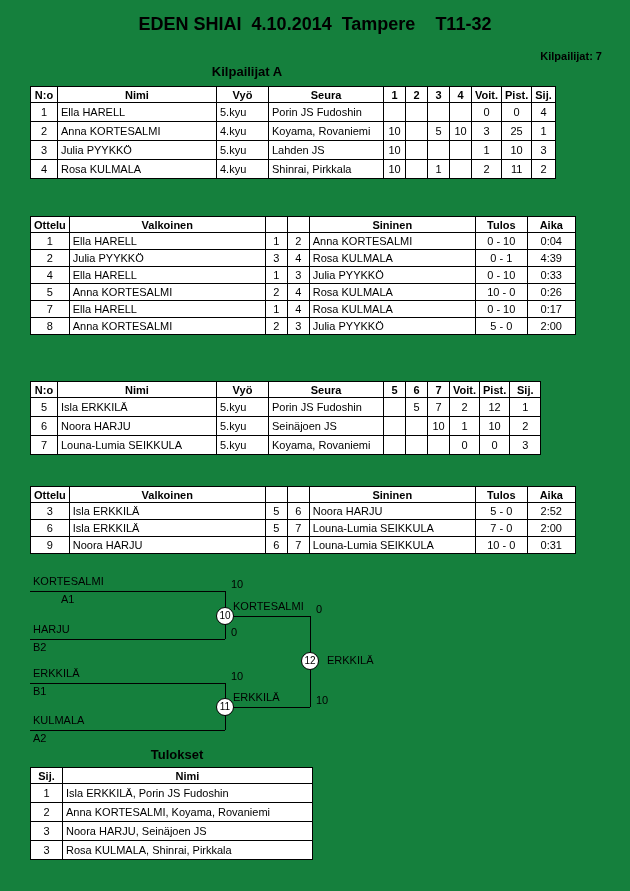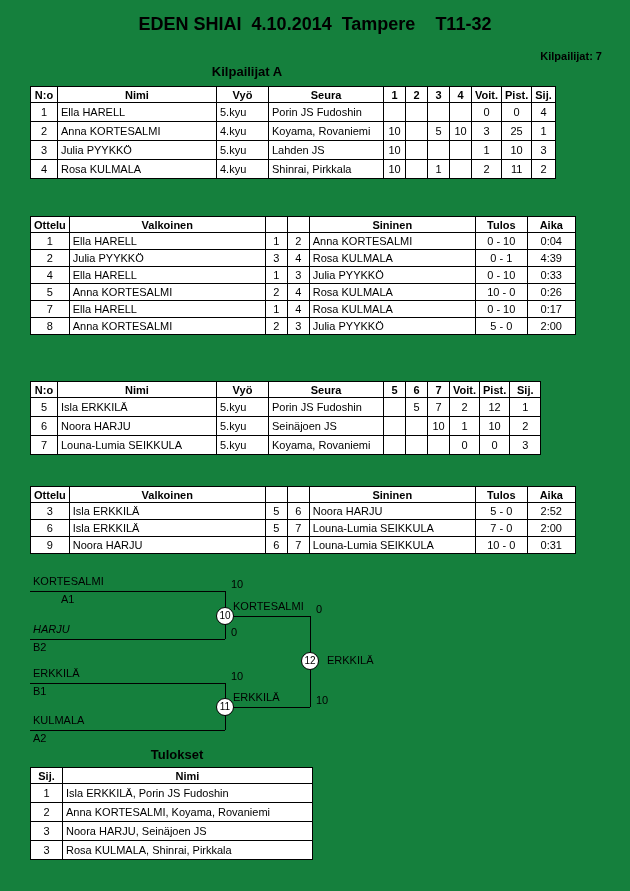--- a/index.html
+++ b/index.html
@@ -321,21 +321,21 @@
       </tr>
       </tbody>
   </table>
 
   <div class="bracket">
 
     <div class="bk-label" style="left:33px; top:5px;">KORTESALMI</div>
     <div class="bk-hline" style="left:30px; top:21px; width:195px;"></div>
     <div class="bk-label" style="left:25px; top:23px;margin-left:36px;">A1</div>
     <div class="bk-label" style="left:231px; top:8px;">10</div>
-    <div class="bk-label" style="left:33px; top:53px;font-style:italic;">HARJU</div>
+    <div class="bk-label" style="left:33px; top:53px;">HARJU</div>
     <div class="bk-hline" style="left:30px; top:69px; width:195px;"></div>
     <div class="bk-label" style="left:33px; top:71px;">B2</div>
     <div class="bk-label" style="left:231px; top:56px;">0</div>
     <div class="bk-vline" style="left:225px; top:21px; height:48px;"></div>
     <div class="bk-hline" style="left:225px; top:46px; width:85px;"></div>
     <div class="bk-label" style="left:233px; top:30px;">KORTESALMI</div>
     <div class="bk-label" style="left:316px; top:33px;">0</div>
     <div class="bk-circle" style="left:216px; top:37px;">10</div>
 
     <div class="bk-vline" style="left:310px; top:46px; height:91px;"></div>

